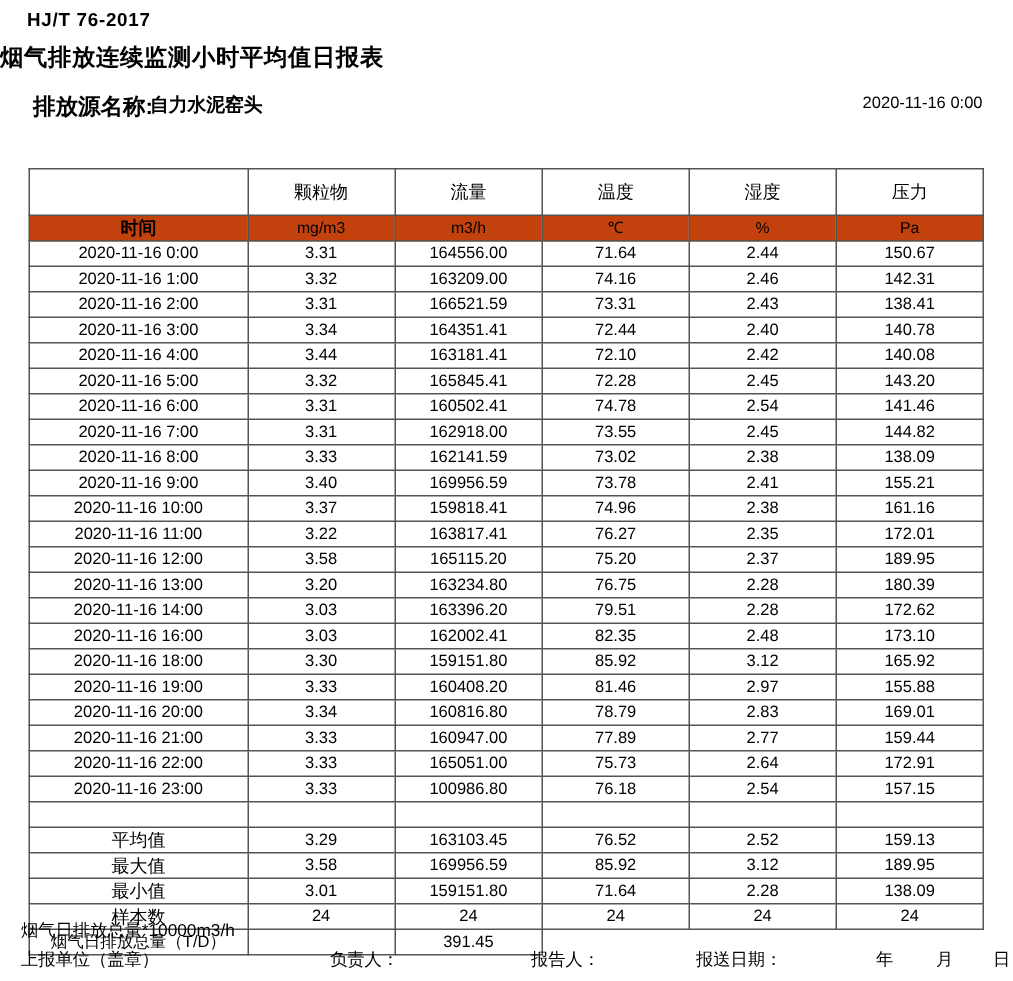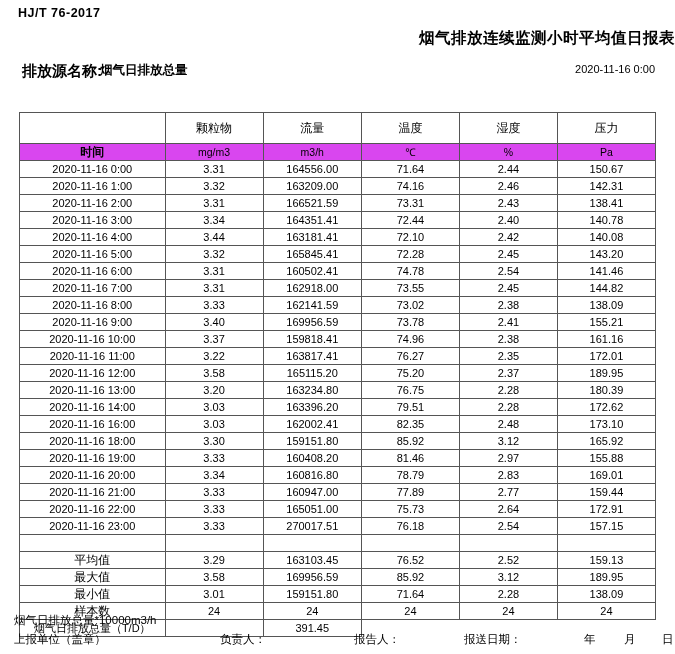--- a/index.html
+++ b/index.html
@@ -27,21 +27,21 @@
     top: 6px;
     font-size: 12.5px;
     font-weight: bold;
     letter-spacing: 0.5px;
   }
   .title {
     position: absolute;
     left: 0;
     top: 28px;
     width: 675px;
-    text-align: right;
+    text-align: left;
     font-size: 15.5px;
     font-weight: bold;
     letter-spacing: 0.5px;
   }
   .subrow {
     position: absolute;
     left: 0;
     top: 62px;
     width: 675px;
     height: 20px;
@@ -85,21 +85,21 @@
   .hdr-param {
     height: 30px !important;
     line-height: 30px !important;
     font-size: 12px;
     font-weight: bold;
   }
   .hdr-corner {
     background: #ffffff;
   }
   .unit-row td {
-    background: #d946ef;
+    background: #c2410c;
     font-size: 10.5px;
     height: 15px;
     line-height: 15px;
   }
   .unit-row td.time-hdr {
     font-size: 12px;
     font-weight: bold;
   }
   td.tcol {
     width: 146px;
@@ -150,21 +150,21 @@
 </head>
 <body>
 
 <div class="page">
 
   <div class="std-code">HJ/T  76-2017</div>
   <div class="title">烟气排放连续监测小时平均值日报表</div>
 
   <div class="subrow">
     <span class="src-label">排放源名称:</span>
-    <span class="src-value">烟气日排放总量</span>
+    <span class="src-value">自力水泥窑头</span>
     <span class="date-stamp">2020-11-16 0:00</span>
   </div>
 
   <table class="report">
     <tbody>
       <tr>
         <td class="tcol hdr-corner hdr-param"></td>
         <td class="dcol hdr-param">颗粒物</td>
         <td class="dcol hdr-param">流量</td>
         <td class="dcol hdr-param">温度</td>
@@ -344,21 +344,21 @@
         <td class="tcol">2020-11-16 22:00</td>
         <td class="dcol">3.33</td>
         <td class="dcol">165051.00</td>
         <td class="dcol">75.73</td>
         <td class="dcol">2.64</td>
         <td class="dcol">172.91</td>
       </tr>
       <tr>
         <td class="tcol">2020-11-16 23:00</td>
         <td class="dcol">3.33</td>
-        <td class="dcol">270017.51</td>
+        <td class="dcol">100986.80</td>
         <td class="dcol">76.18</td>
         <td class="dcol">2.54</td>
         <td class="dcol">157.15</td>
       </tr>
 
       <tr class="blank-row">
         <td class="tcol"></td>
         <td class="dcol"></td>
         <td class="dcol"></td>
         <td class="dcol"></td>

